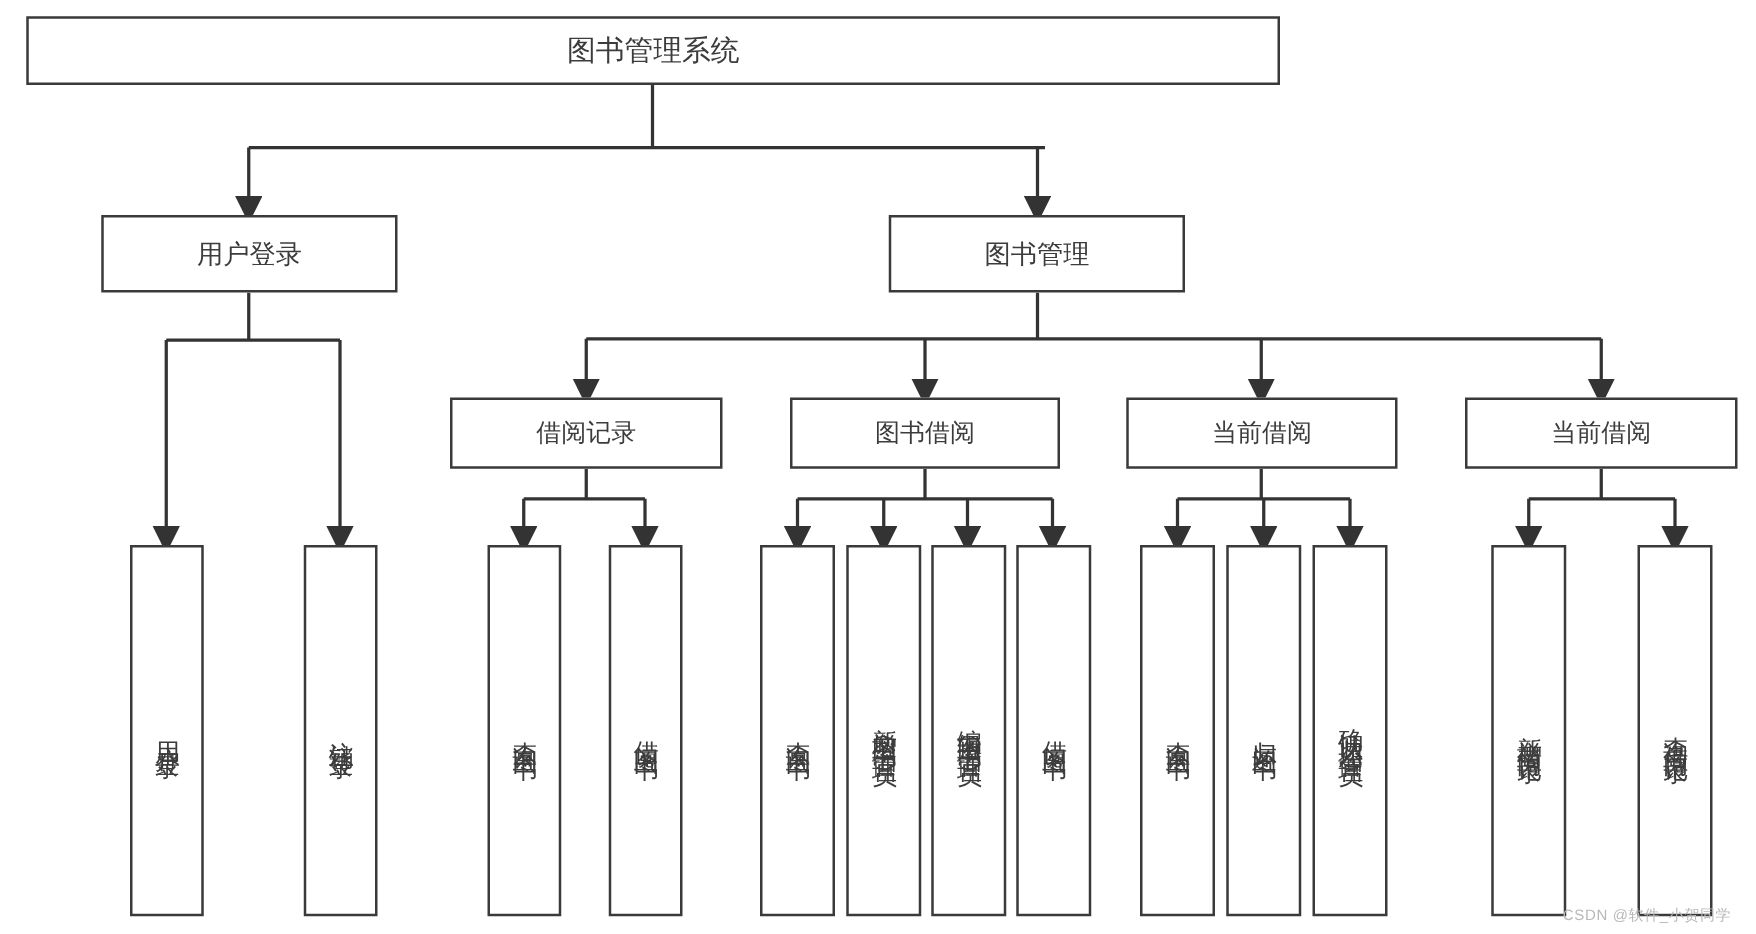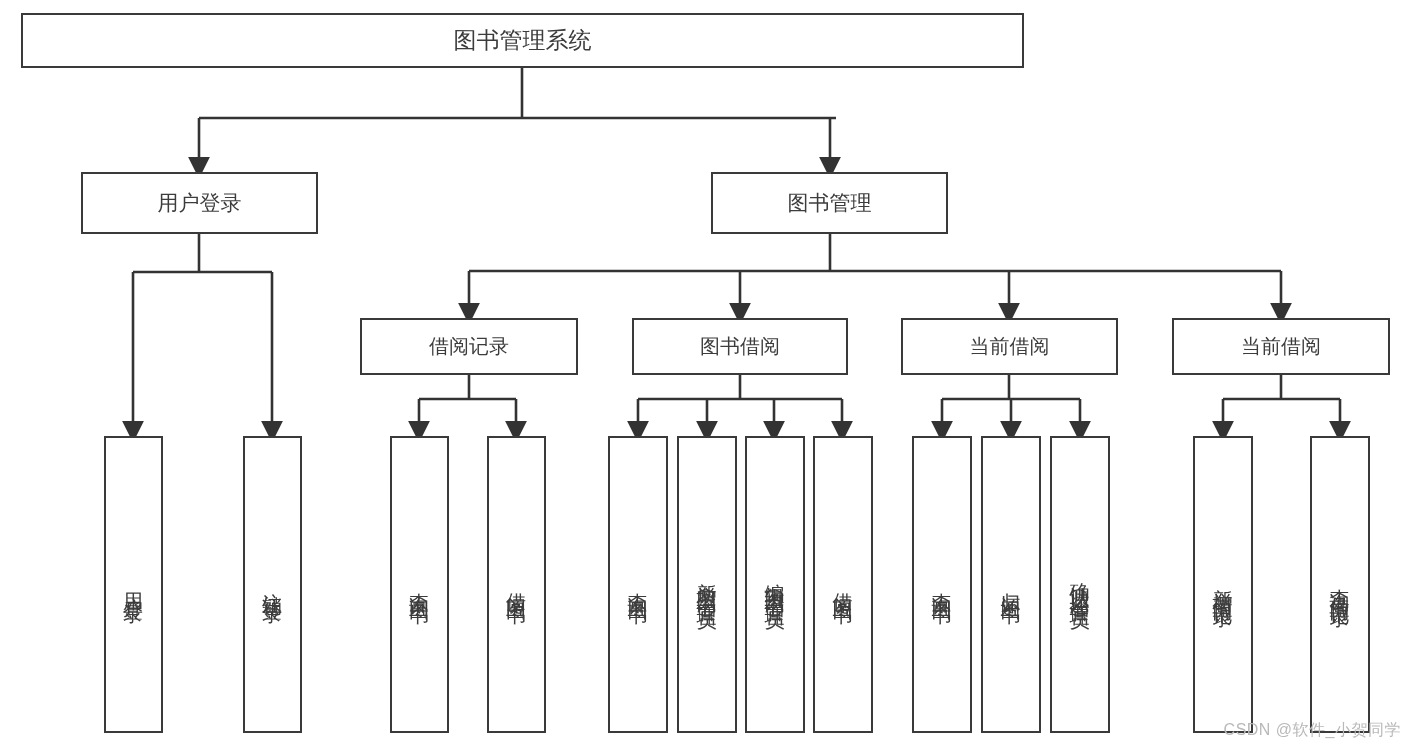--- a/index.html
+++ b/index.html
@@ -11,21 +11,21 @@
   .node{position:absolute;box-sizing:border-box;background:#ffffff;
         border:2px solid #3a3a3a;display:flex;align-items:center;
         justify-content:center;color:#3c3c3c;}
   .node.root{font-size:23px;}
   .node.lvl2{font-size:21px;}
   .node.lvl3{font-size:20px;}
   .node.leaf{font-size:20px;align-items:center;justify-content:center;}
   .leaf .vtext{writing-mode:vertical-rl;text-orientation:upright;
                letter-spacing:4px;line-height:1;white-space:nowrap;
                color:#3c3c3c;}
-  .watermark{position:absolute;right:4px;bottom:6px;font-size:16px;
+  .watermark{position:absolute;right:20px;bottom:6px;font-size:12px;
              color:#b9b9b9;letter-spacing:.5px;white-space:nowrap;}
 </style>
 </head>
 <body>
 
 <div id="stage">
 
   <svg id="wires" viewBox="0 0 1405 747" xmlns="http://www.w3.org/2000/svg">
     <defs>
       <marker id="ah" markerWidth="9" markerHeight="9" refX="1.2" refY="4.2" orient="auto" markerUnits="strokeWidth">

